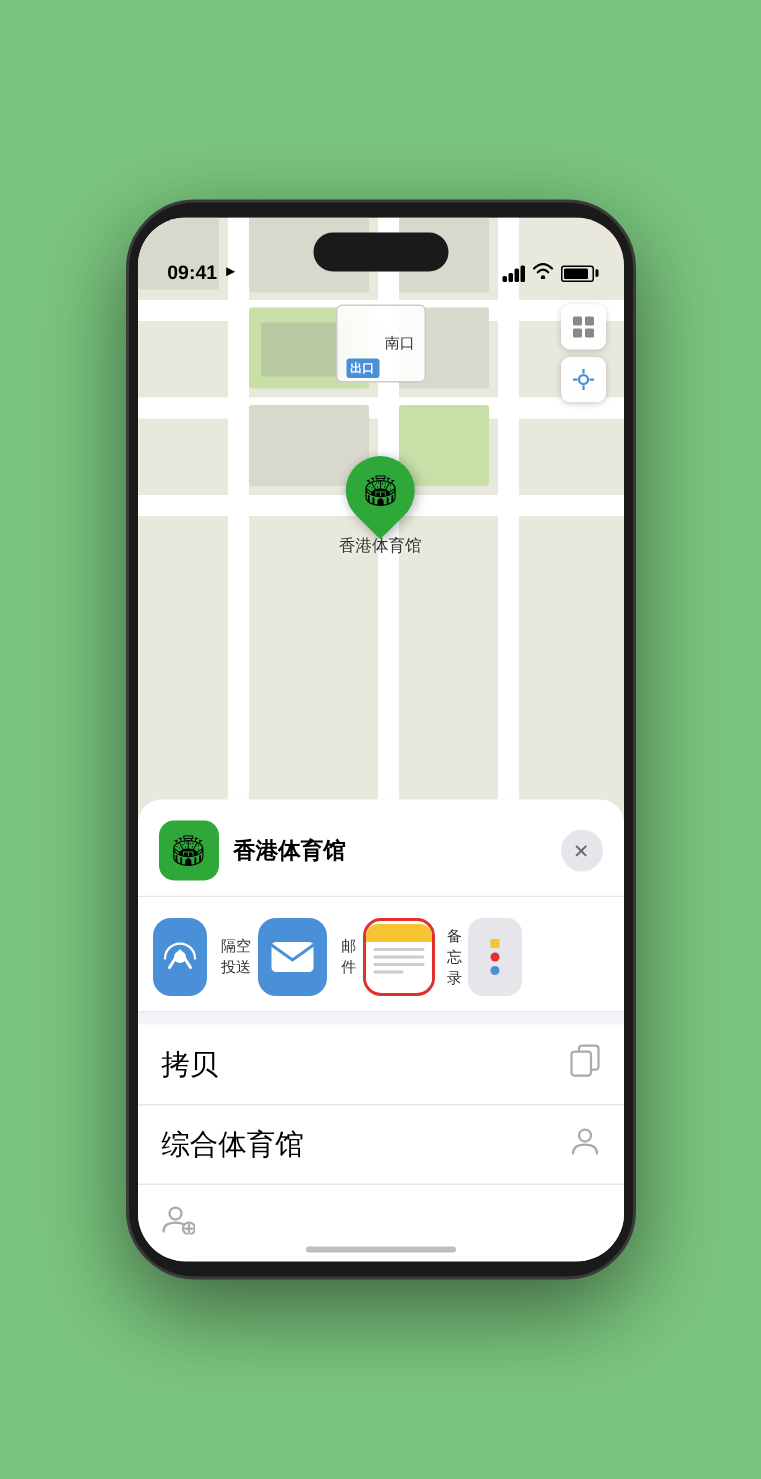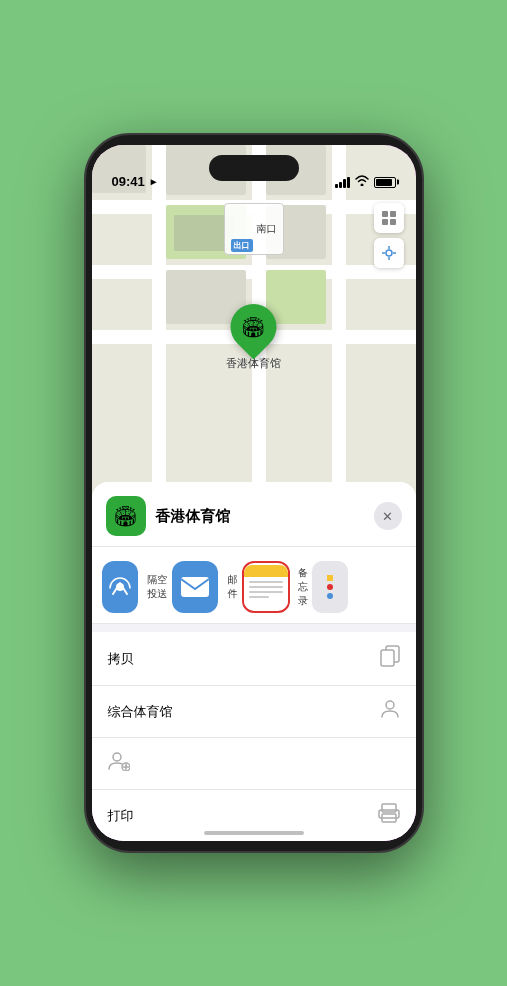--- a/index.html
+++ b/index.html
@@ -366,21 +366,21 @@
       justify-content: space-between;
       padding: 13px 16px;
       border-bottom: 1px solid #e5e5ea;
     }
 
     .action-row:last-child {
       border-bottom: none;
     }
 
     .action-label {
-      font-size: 13px;
+      font-size: 19px;
       color: #000;
     }
 
     .action-icon {
       font-size: 18px;
       color: #aaa;
     }
 
     
     .home-indicator {
@@ -570,28 +570,18 @@
               <circle cx="9" cy="6" r="4" stroke="#aaa" stroke-width="1.5"></circle>
               <path d="M1 18 C1 14 4 12 9 12 S17 14 17 18" stroke="#aaa" stroke-width="1.5" stroke-linecap="round"></path>
               <circle cx="18" cy="16" r="4" fill="white" stroke="#aaa" stroke-width="1.5"></circle>
               <line x1="18" y1="13.5" x2="18" y2="18.5" stroke="#aaa" stroke-width="1.5" stroke-linecap="round"></line>
               <line x1="15.5" y1="16" x2="20.5" y2="16" stroke="#aaa" stroke-width="1.5" stroke-linecap="round"></line>
             </svg>
           </span>
         </div>
 
 
-        <div class="action-row" style="border-bottom:none;">
-          <span class="action-label">打印</span>
-          <span class="action-icon">
-            <svg width="22" height="20" viewBox="0 0 22 20" fill="none">
-              <rect x="4" y="1" width="14" height="8" rx="1" stroke="#aaa" stroke-width="1.5"></rect>
-              <rect x="4" y="11" width="14" height="8" rx="1" stroke="#aaa" stroke-width="1.5"></rect>
-              <rect x="1" y="7" width="20" height="8" rx="2" stroke="#aaa" stroke-width="1.5"></rect>
-            </svg>
-          </span>
-        </div>
       </div>
 
       <div class="home-indicator"></div>
     </div>
   </div>
 </div>
 
 </body></html>

